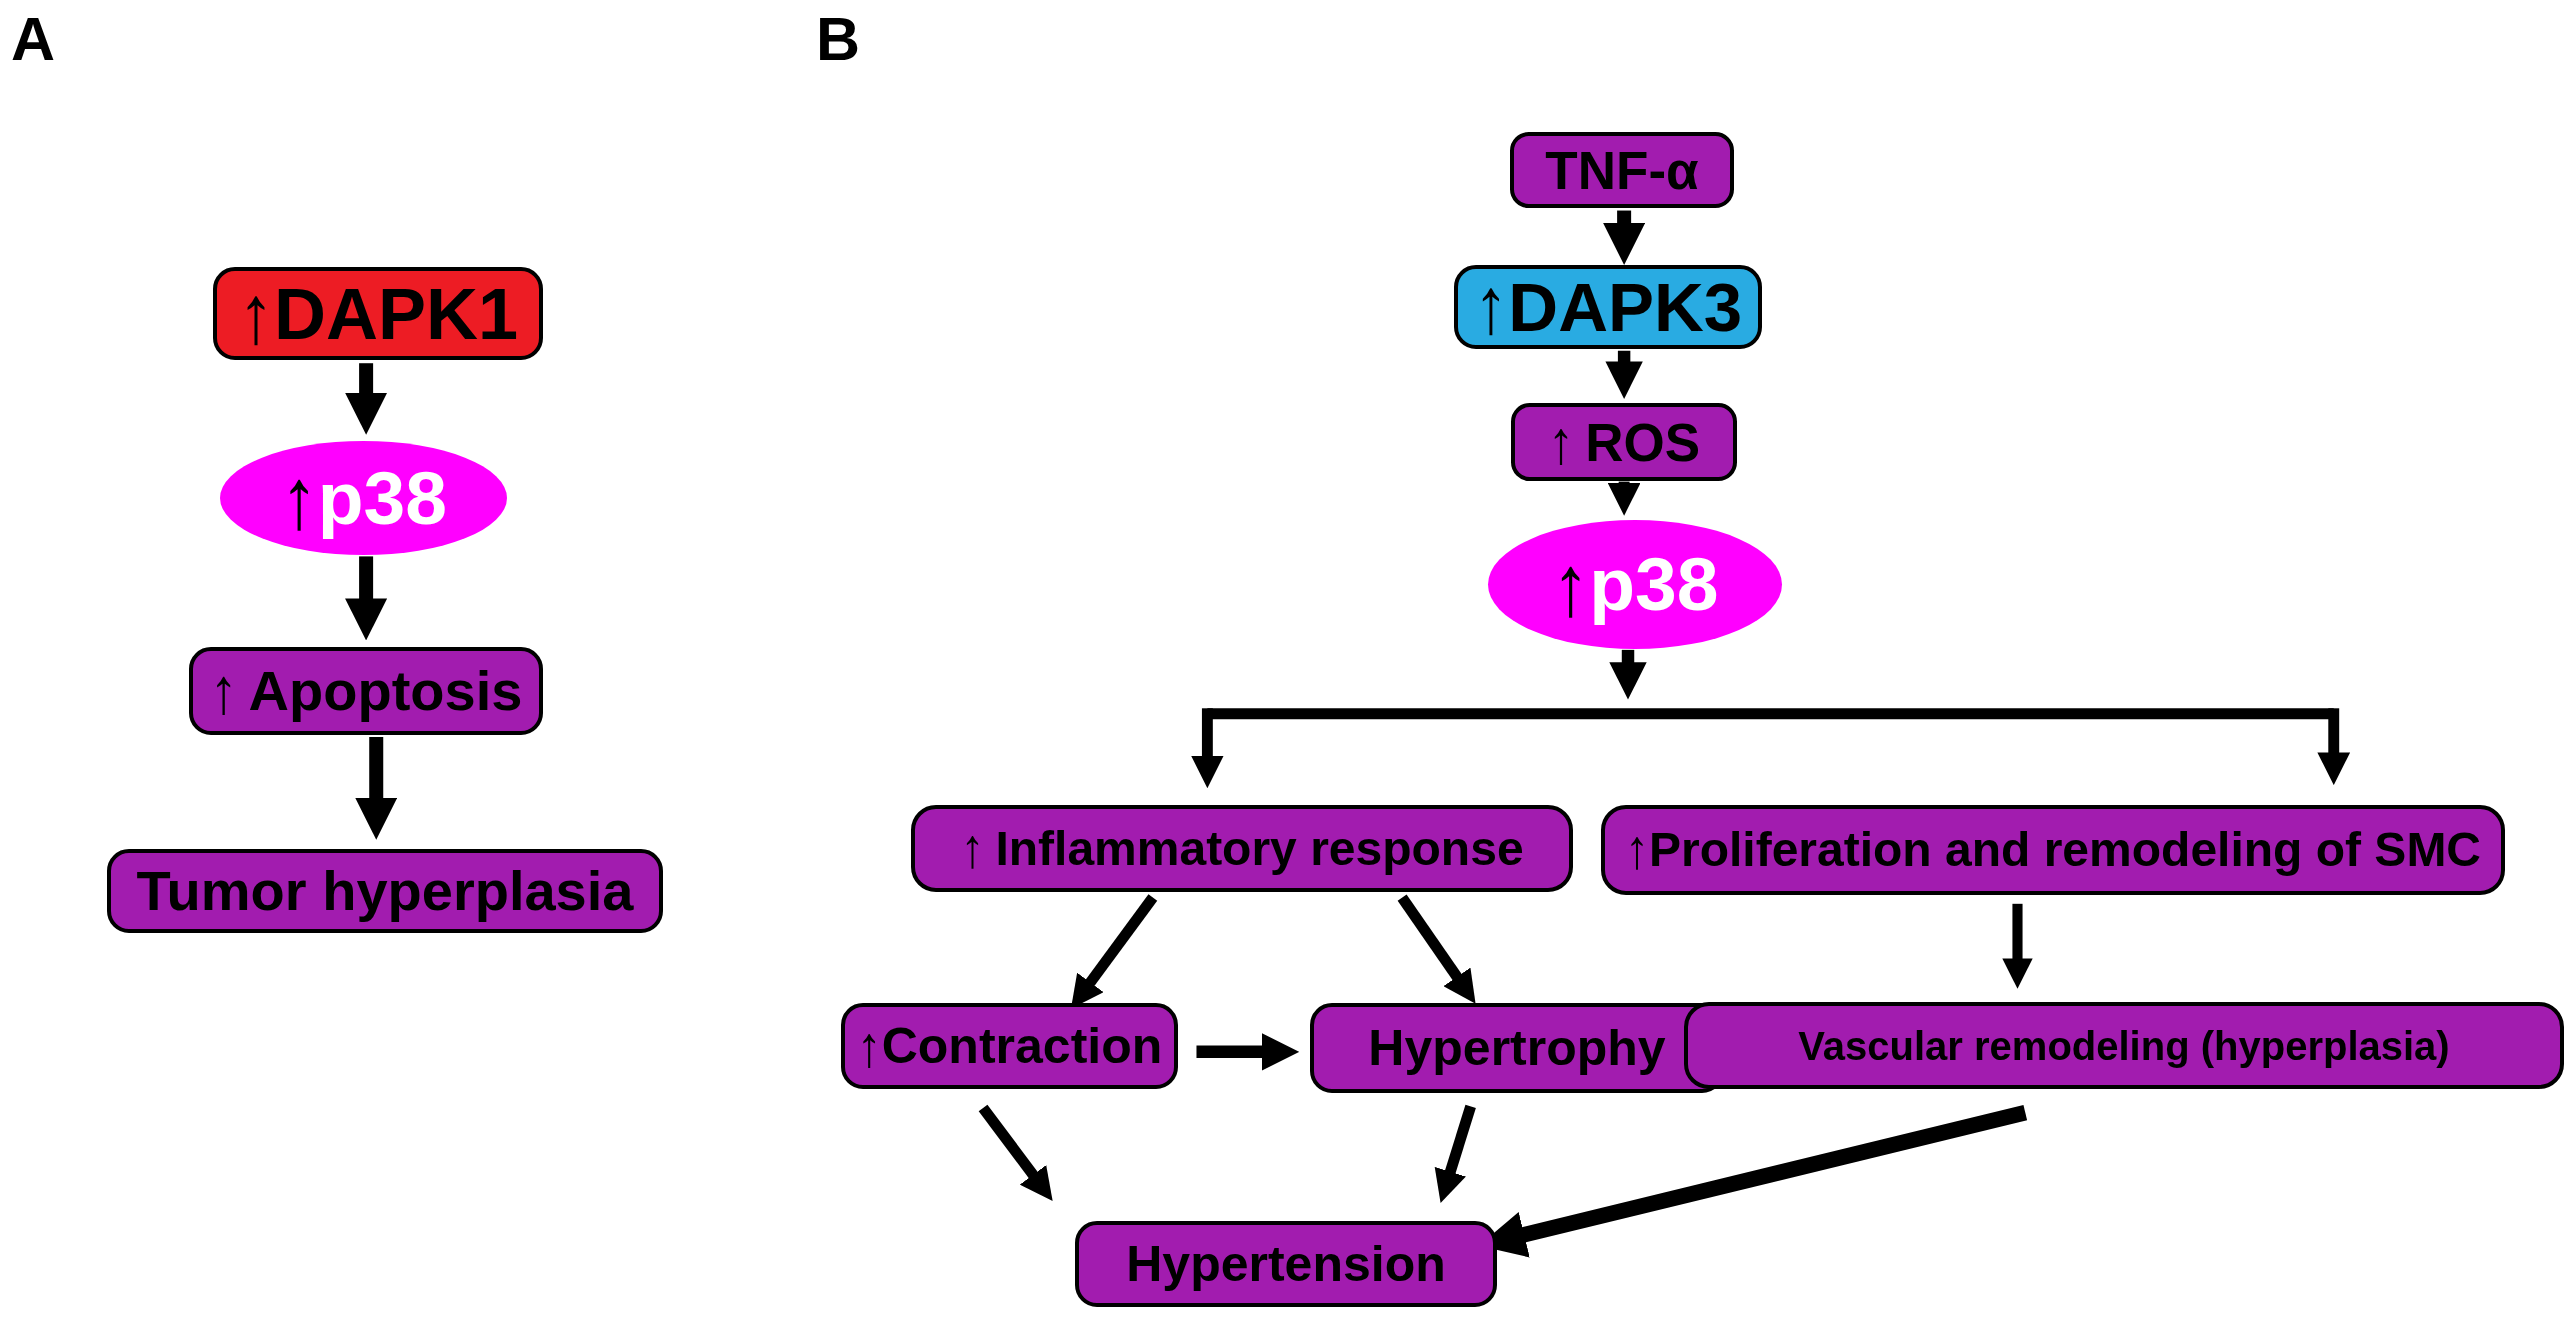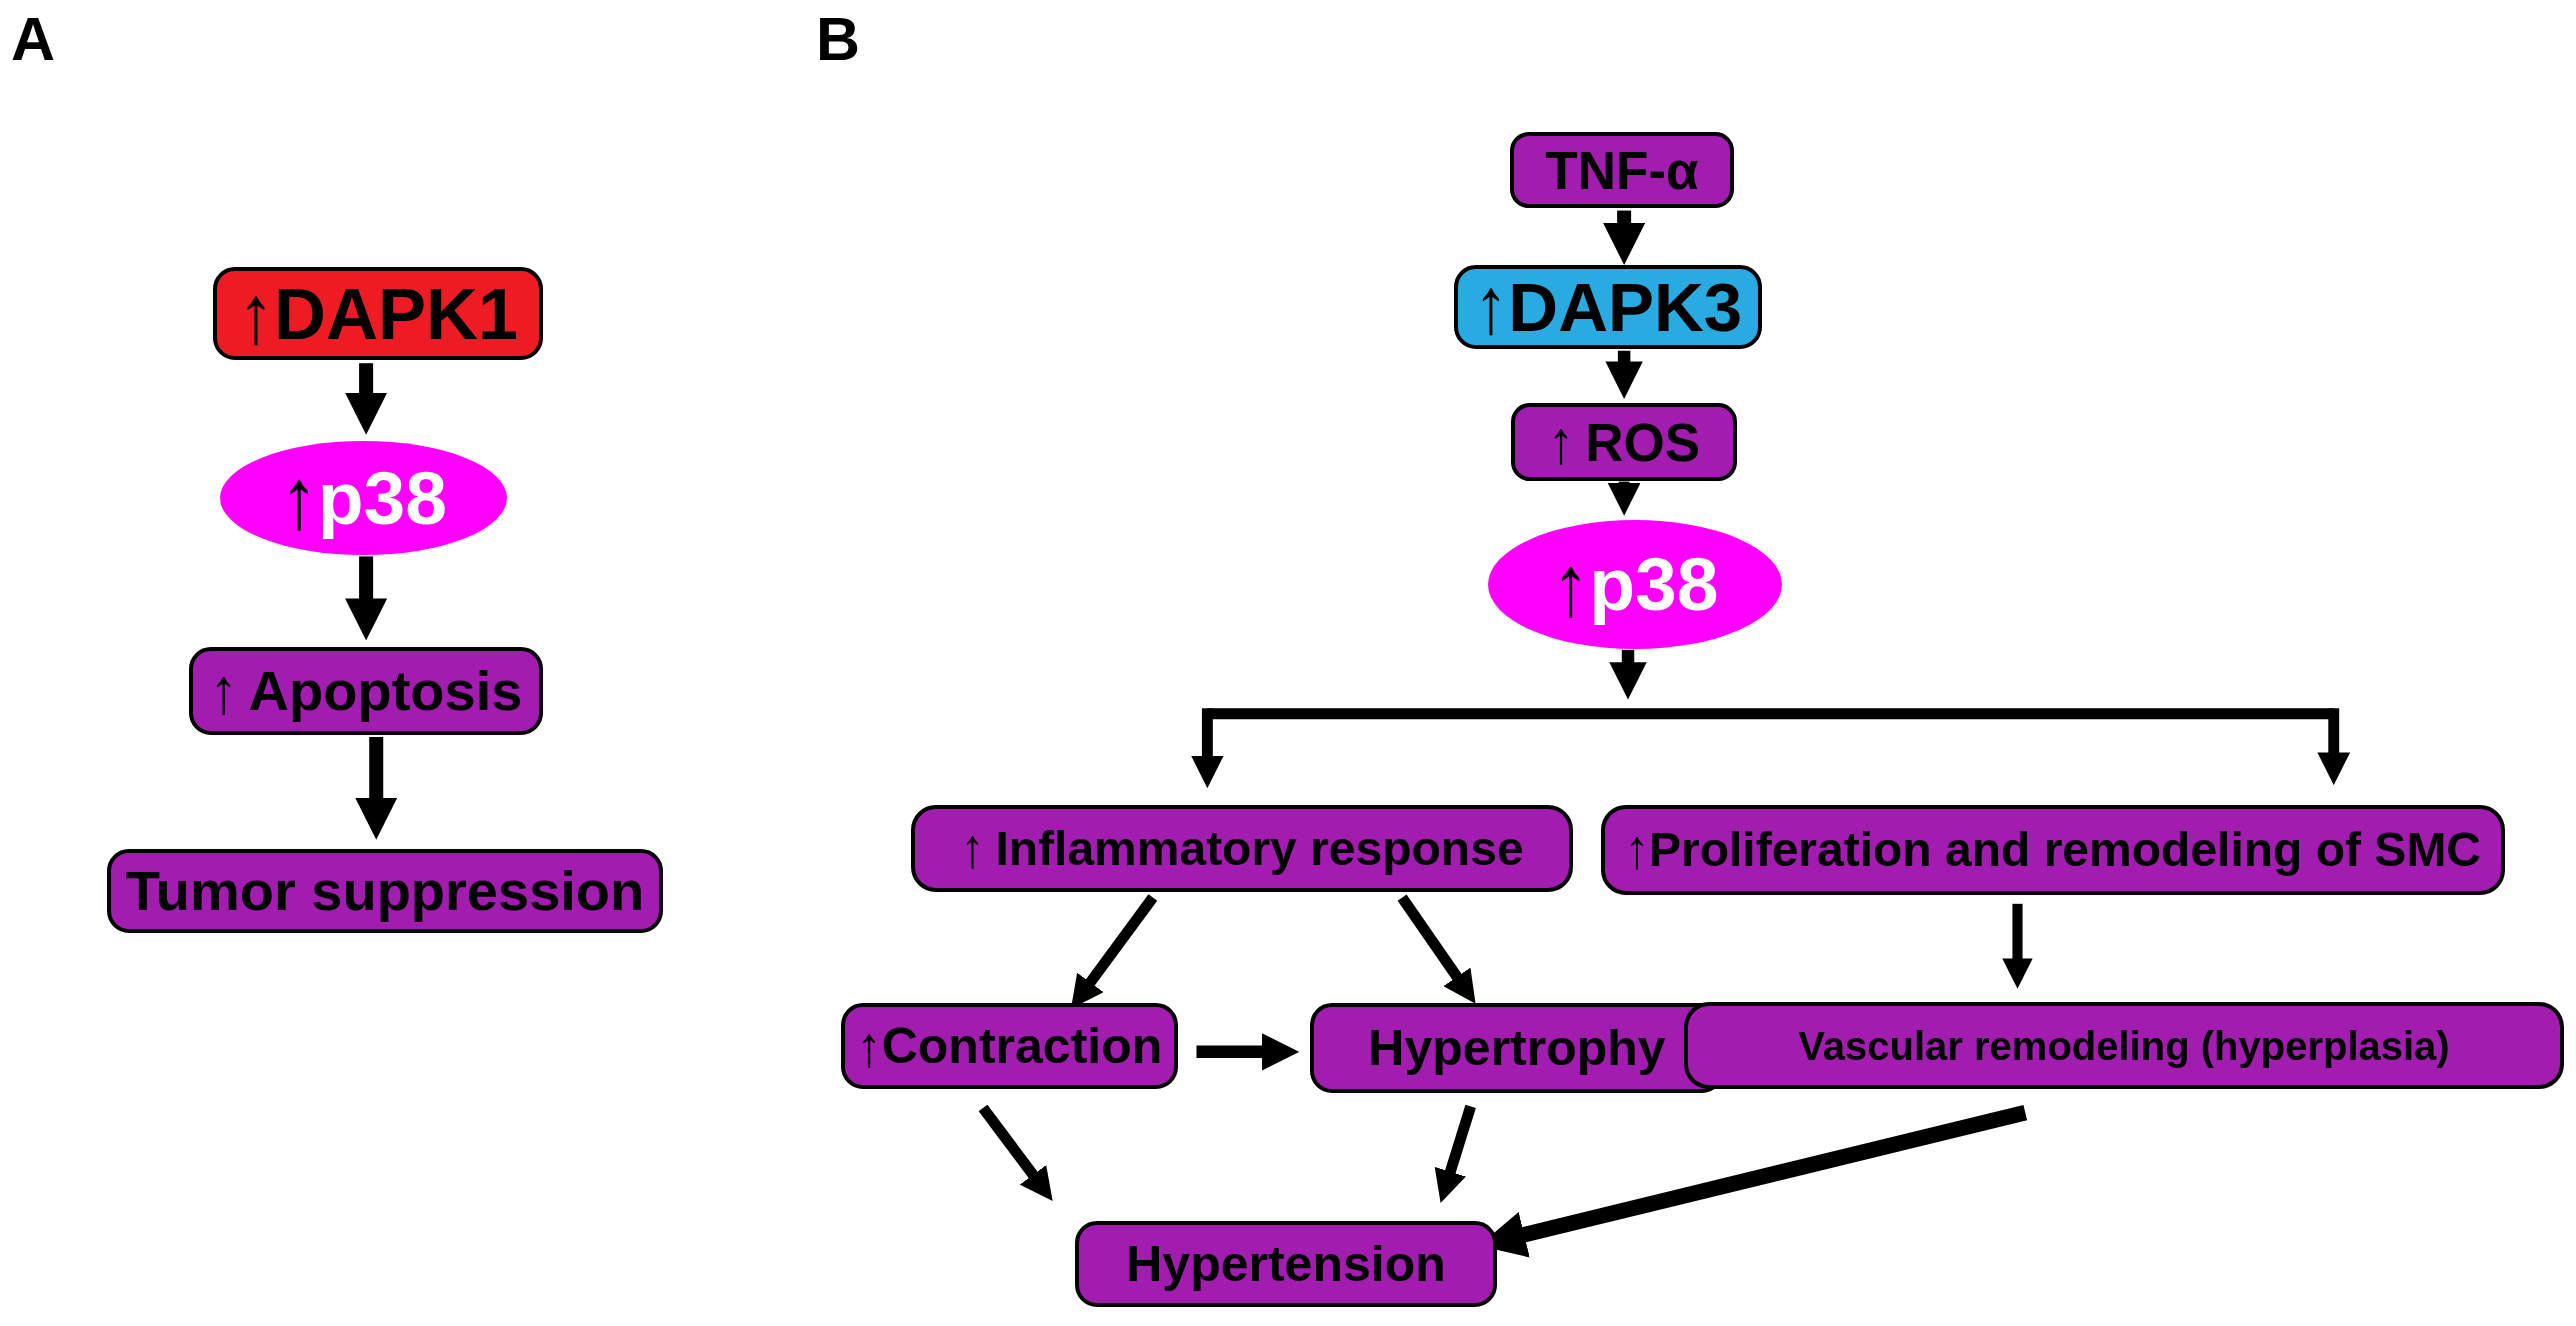--- a/index.html
+++ b/index.html
@@ -93,21 +93,21 @@
     <span class="uarr">↑</span>
       <span class="lbl white-text">p38</span>
   </div>
 
   <div class="node rect f-apop" style="left:189px;top:647px;width:354px;height:88px;">
     <span class="uarr gap">↑</span>
       <span class="lbl">Apoptosis</span>
   </div>
 
   <div class="node rect f-tumor" style="left:107px;top:849px;width:556px;height:84px;">
-    <span class="lbl">Tumor suppression</span>
+    <span class="lbl">Tumor hyperplasia</span>
   </div>
 
   <div class="panel-label" style="left:816px;top:9.3px;">B</div>
 
   <div class="node rect f-tnf" style="left:1510px;top:132px;width:224px;height:76px;border-radius:18.7px;">
     <span class="lbl">TNF-α</span>
   </div>
 
   <div class="node rect f-dapk3" style="left: 1454px; top: 265px; width: 308px; height: 84px; background-color: rgb(41, 171, 226);">
     <span class="uarr">↑</span>

